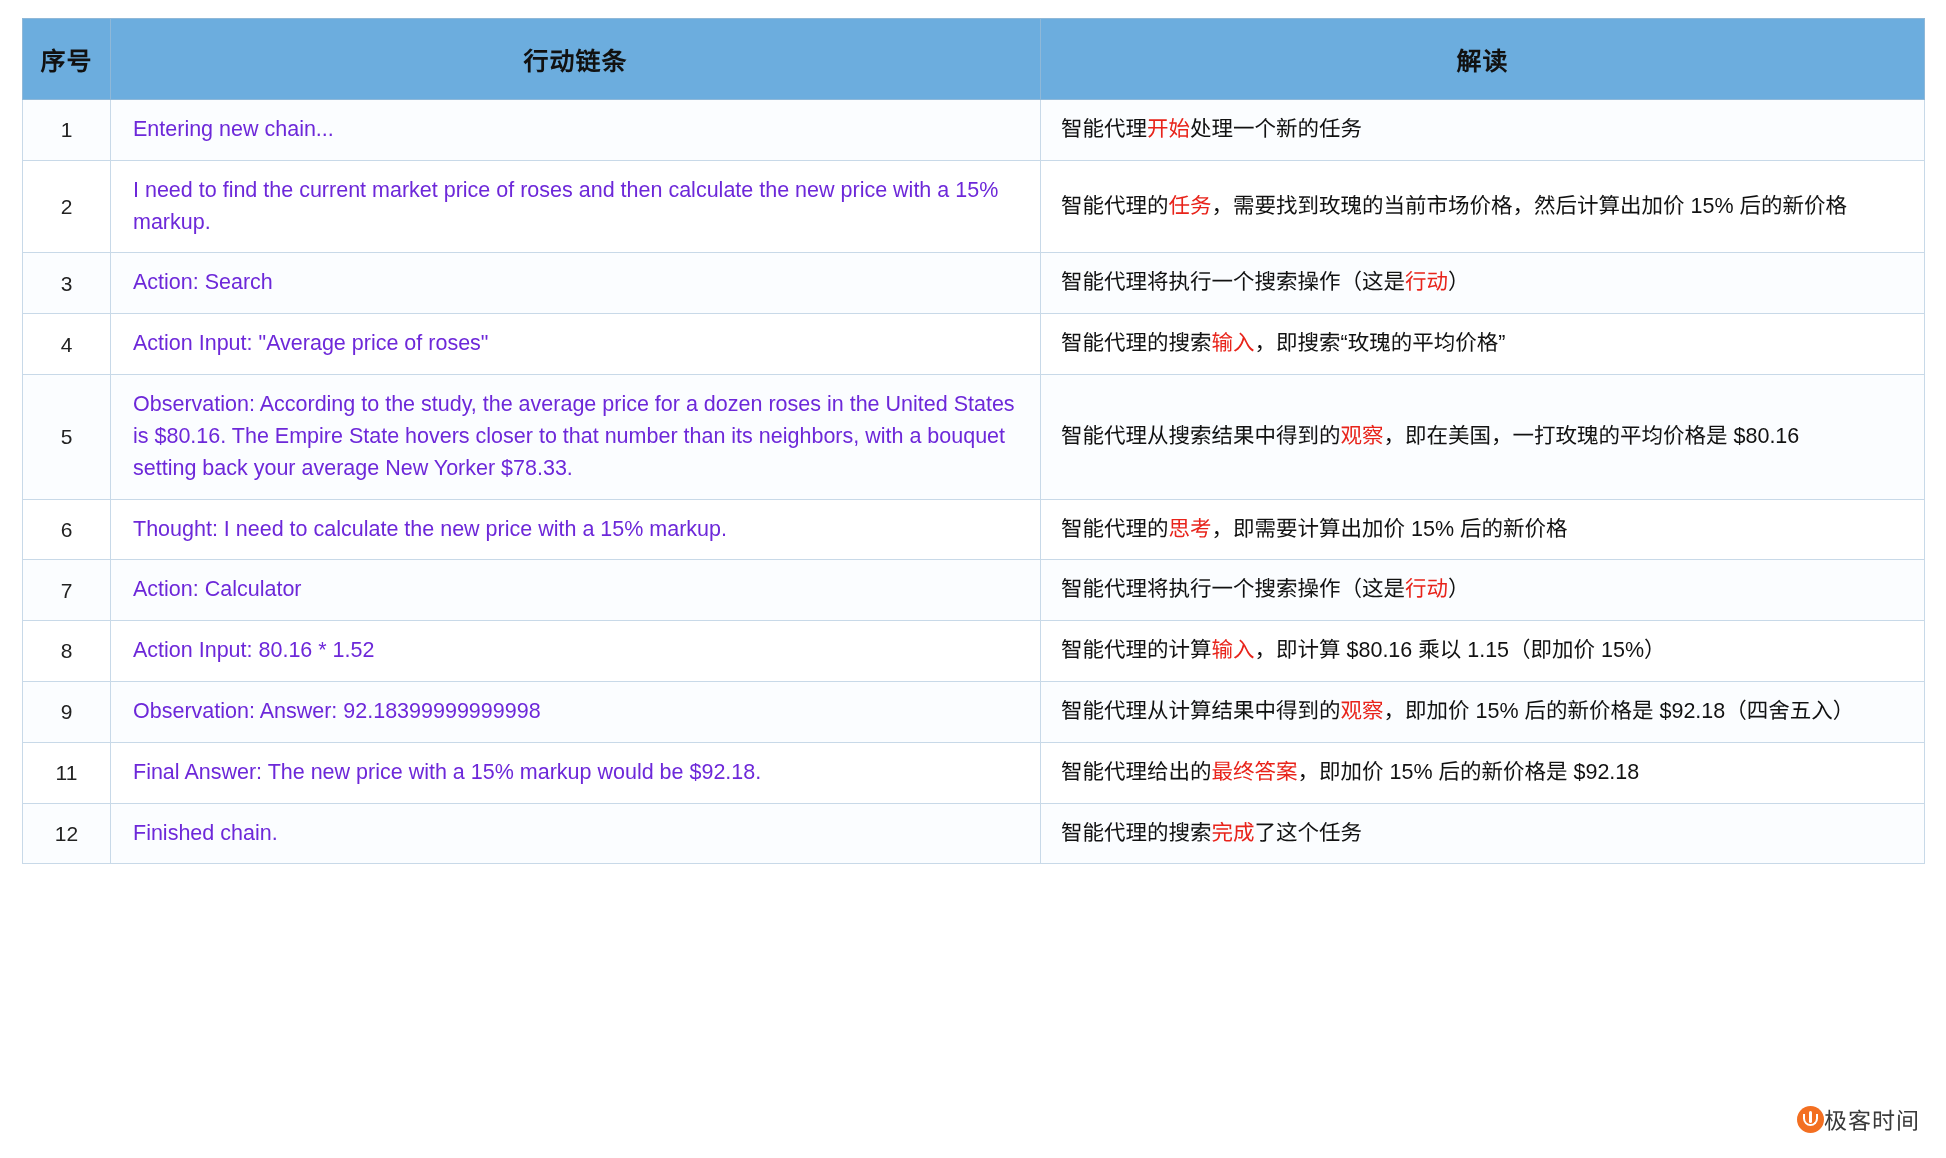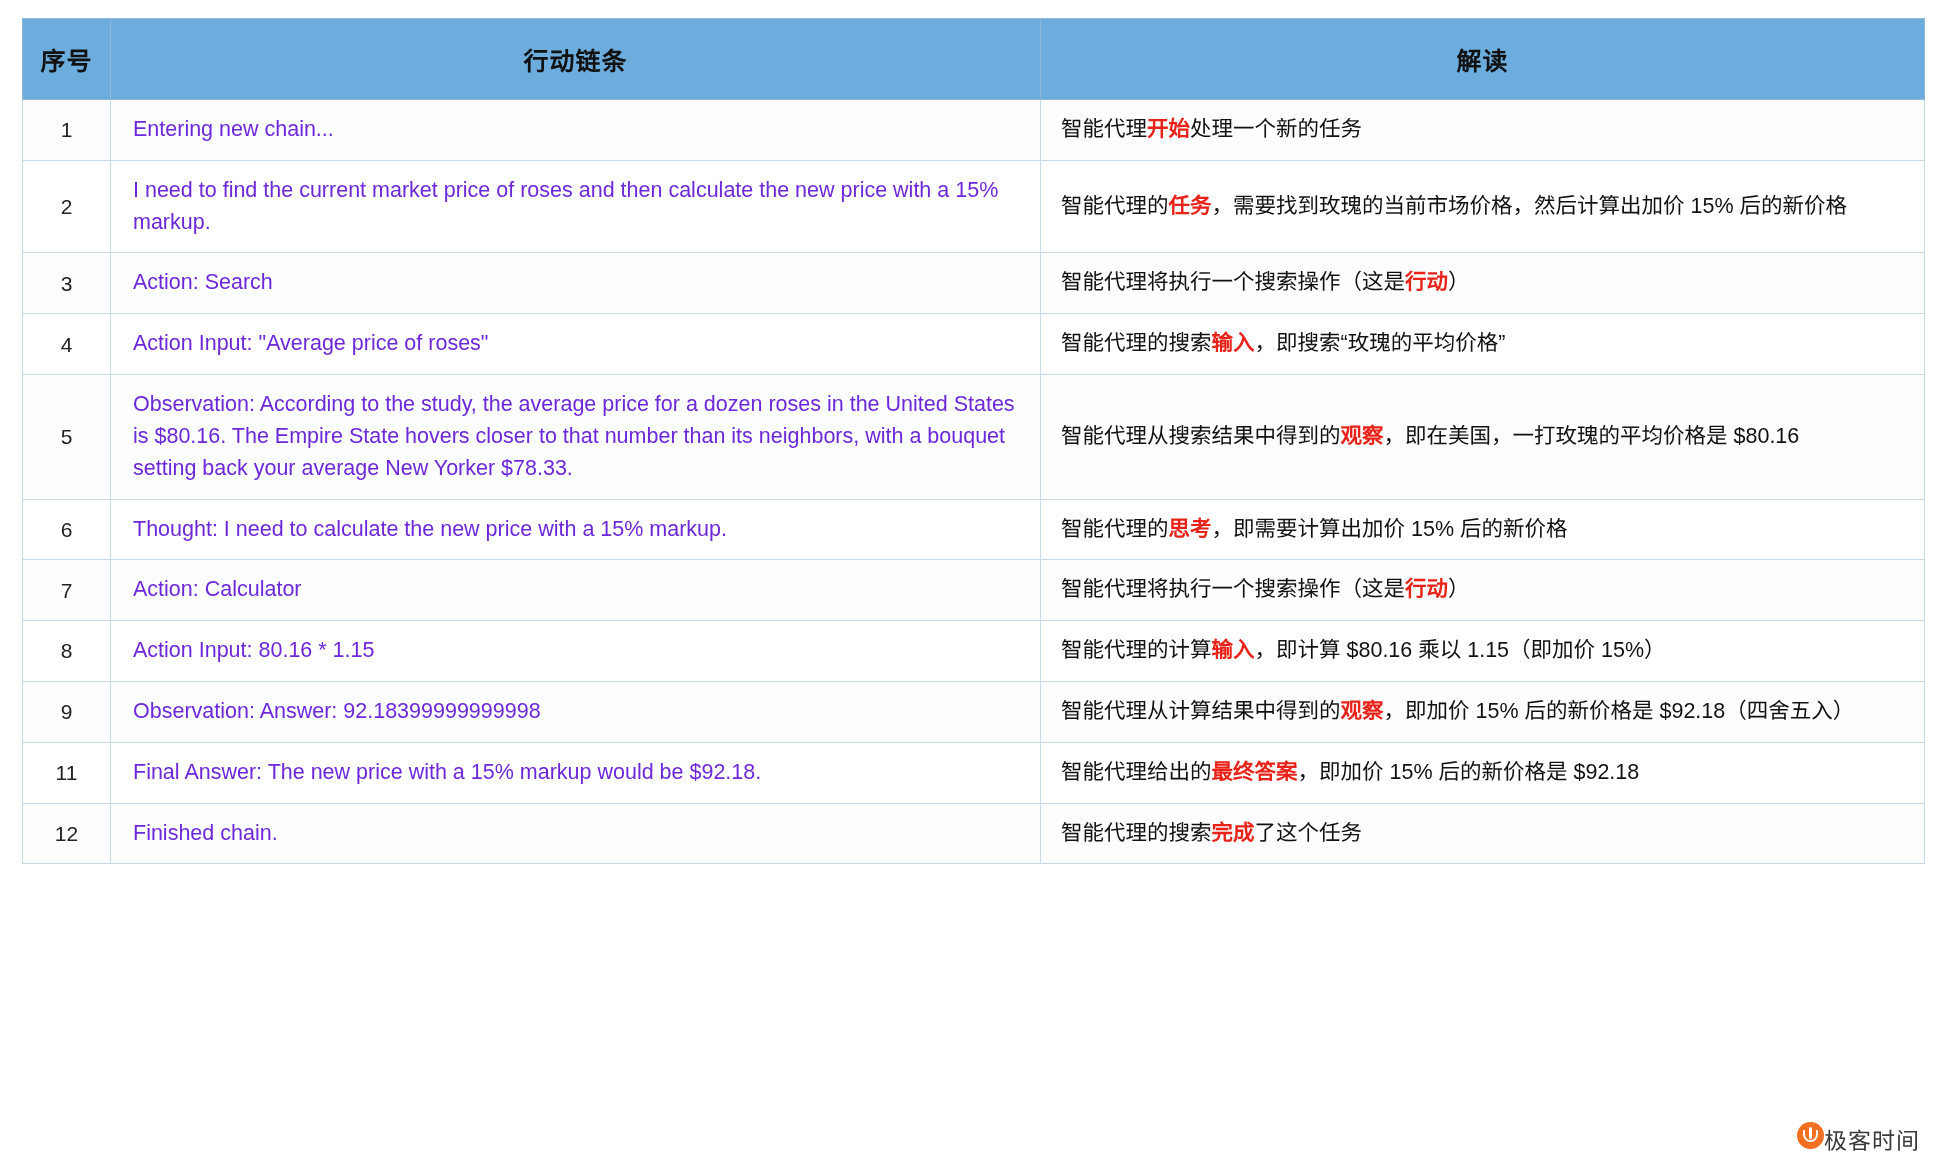--- a/index.html
+++ b/index.html
@@ -61,27 +61,28 @@
     padding: 14px 18px 14px 22px;
     color: #6d28d9;
   }
   td.read {
     padding: 14px 16px 14px 20px;
     color: #111111;
     font-size: 21.5px;
   }
   .hl {
     color: #e8231a;
-    font-weight: bold;
+    font-weight: normal;
   }
   .footer {
     position: absolute;
     right: 26px;
-    bottom: 2px;
+    bottom: 22px;
     display: flex;
+    align-items: center;
   }
   .logo-mark {
     width: 27px;
     height: 27px;
     border-radius: 50%;
     background: #f36f21;
     position: relative;
     display: inline-block;
   }
   .logo-mark::after {
@@ -160,21 +161,21 @@
           <td class="chain">Thought: I need to calculate the new price with a 15% markup.</td>
           <td class="read"><span>智能代理的</span><span class="hl">思考</span><span>，即需要计算出加价 15% 后的新价格</span></td>
         </tr>
         <tr>
           <td class="idx">7</td>
           <td class="chain">Action: Calculator</td>
           <td class="read"><span>智能代理将执行一个搜索操作（这是</span><span class="hl">行动</span><span>）</span></td>
         </tr>
         <tr>
           <td class="idx">8</td>
-          <td class="chain">Action Input: 80.16 * 1.15</td>
+          <td class="chain">Action Input: 80.16 * 1.52</td>
           <td class="read"><span>智能代理的计算</span><span class="hl">输入</span><span>，即计算 $80.16 乘以 1.15（即加价 15%）</span></td>
         </tr>
         <tr>
           <td class="idx">9</td>
           <td class="chain">Observation: Answer: 92.18399999999998</td>
           <td class="read"><span>智能代理从计算结果中得到的</span><span class="hl">观察</span><span>，即加价 15% 后的新价格是 $92.18（四舍五入）</span></td>
         </tr>
         <tr>
           <td class="idx">11</td>
           <td class="chain">Final Answer: The new price with a 15% markup would be $92.18.</td>

